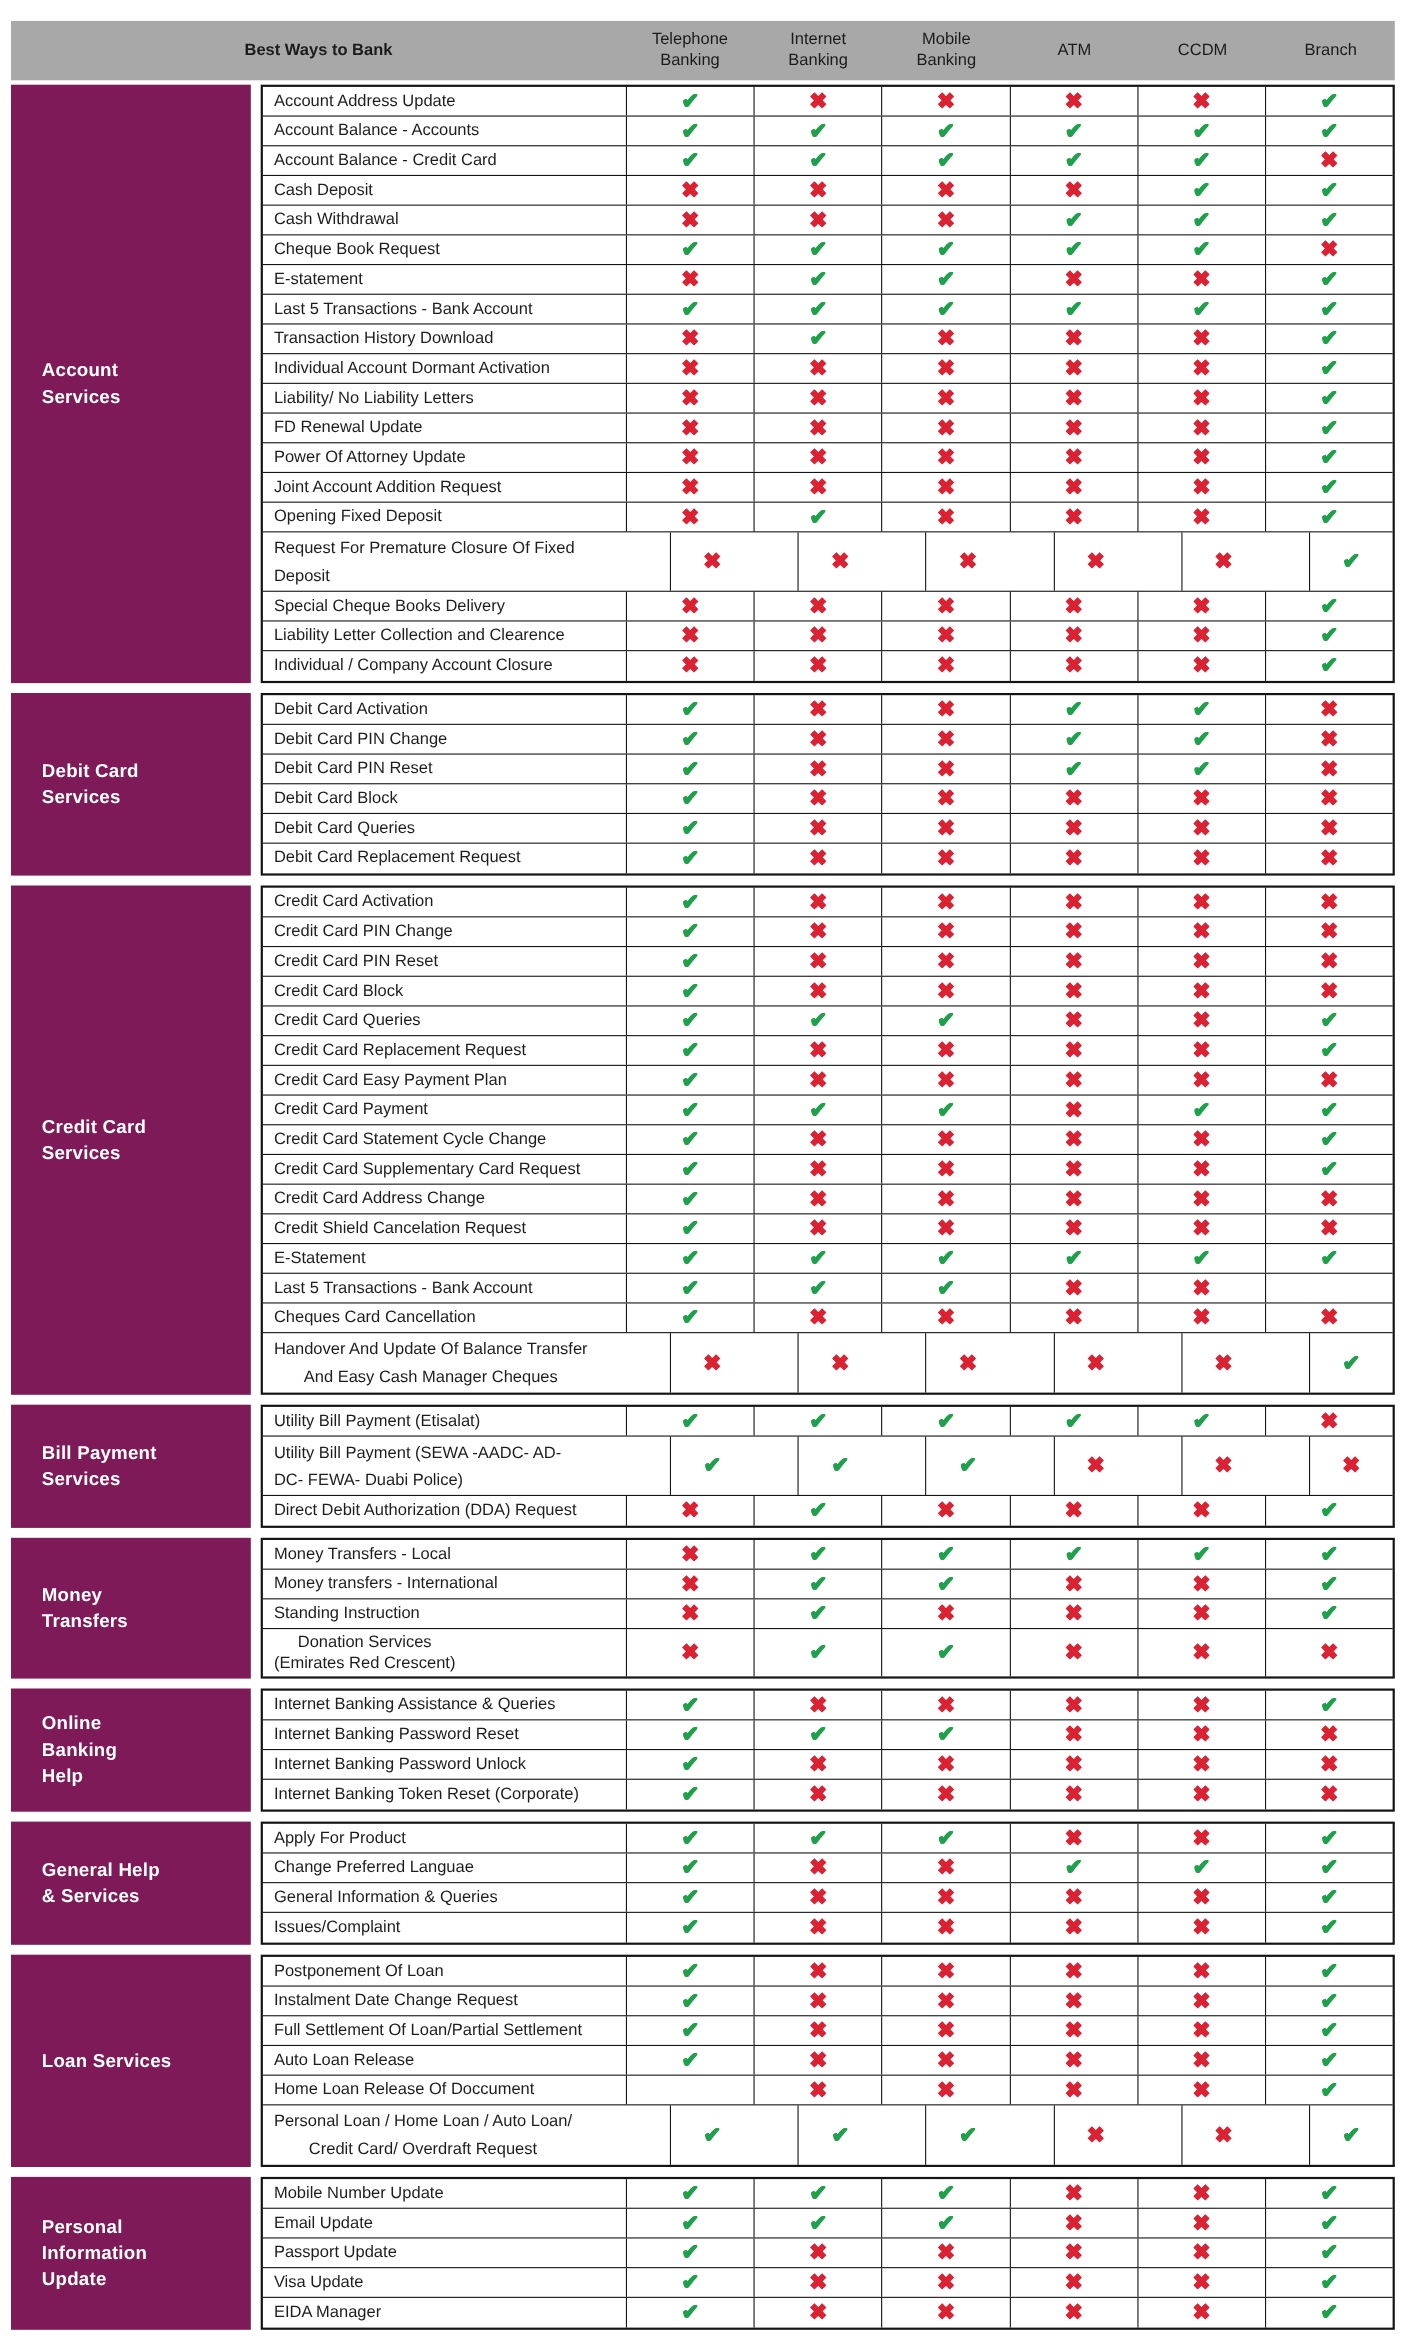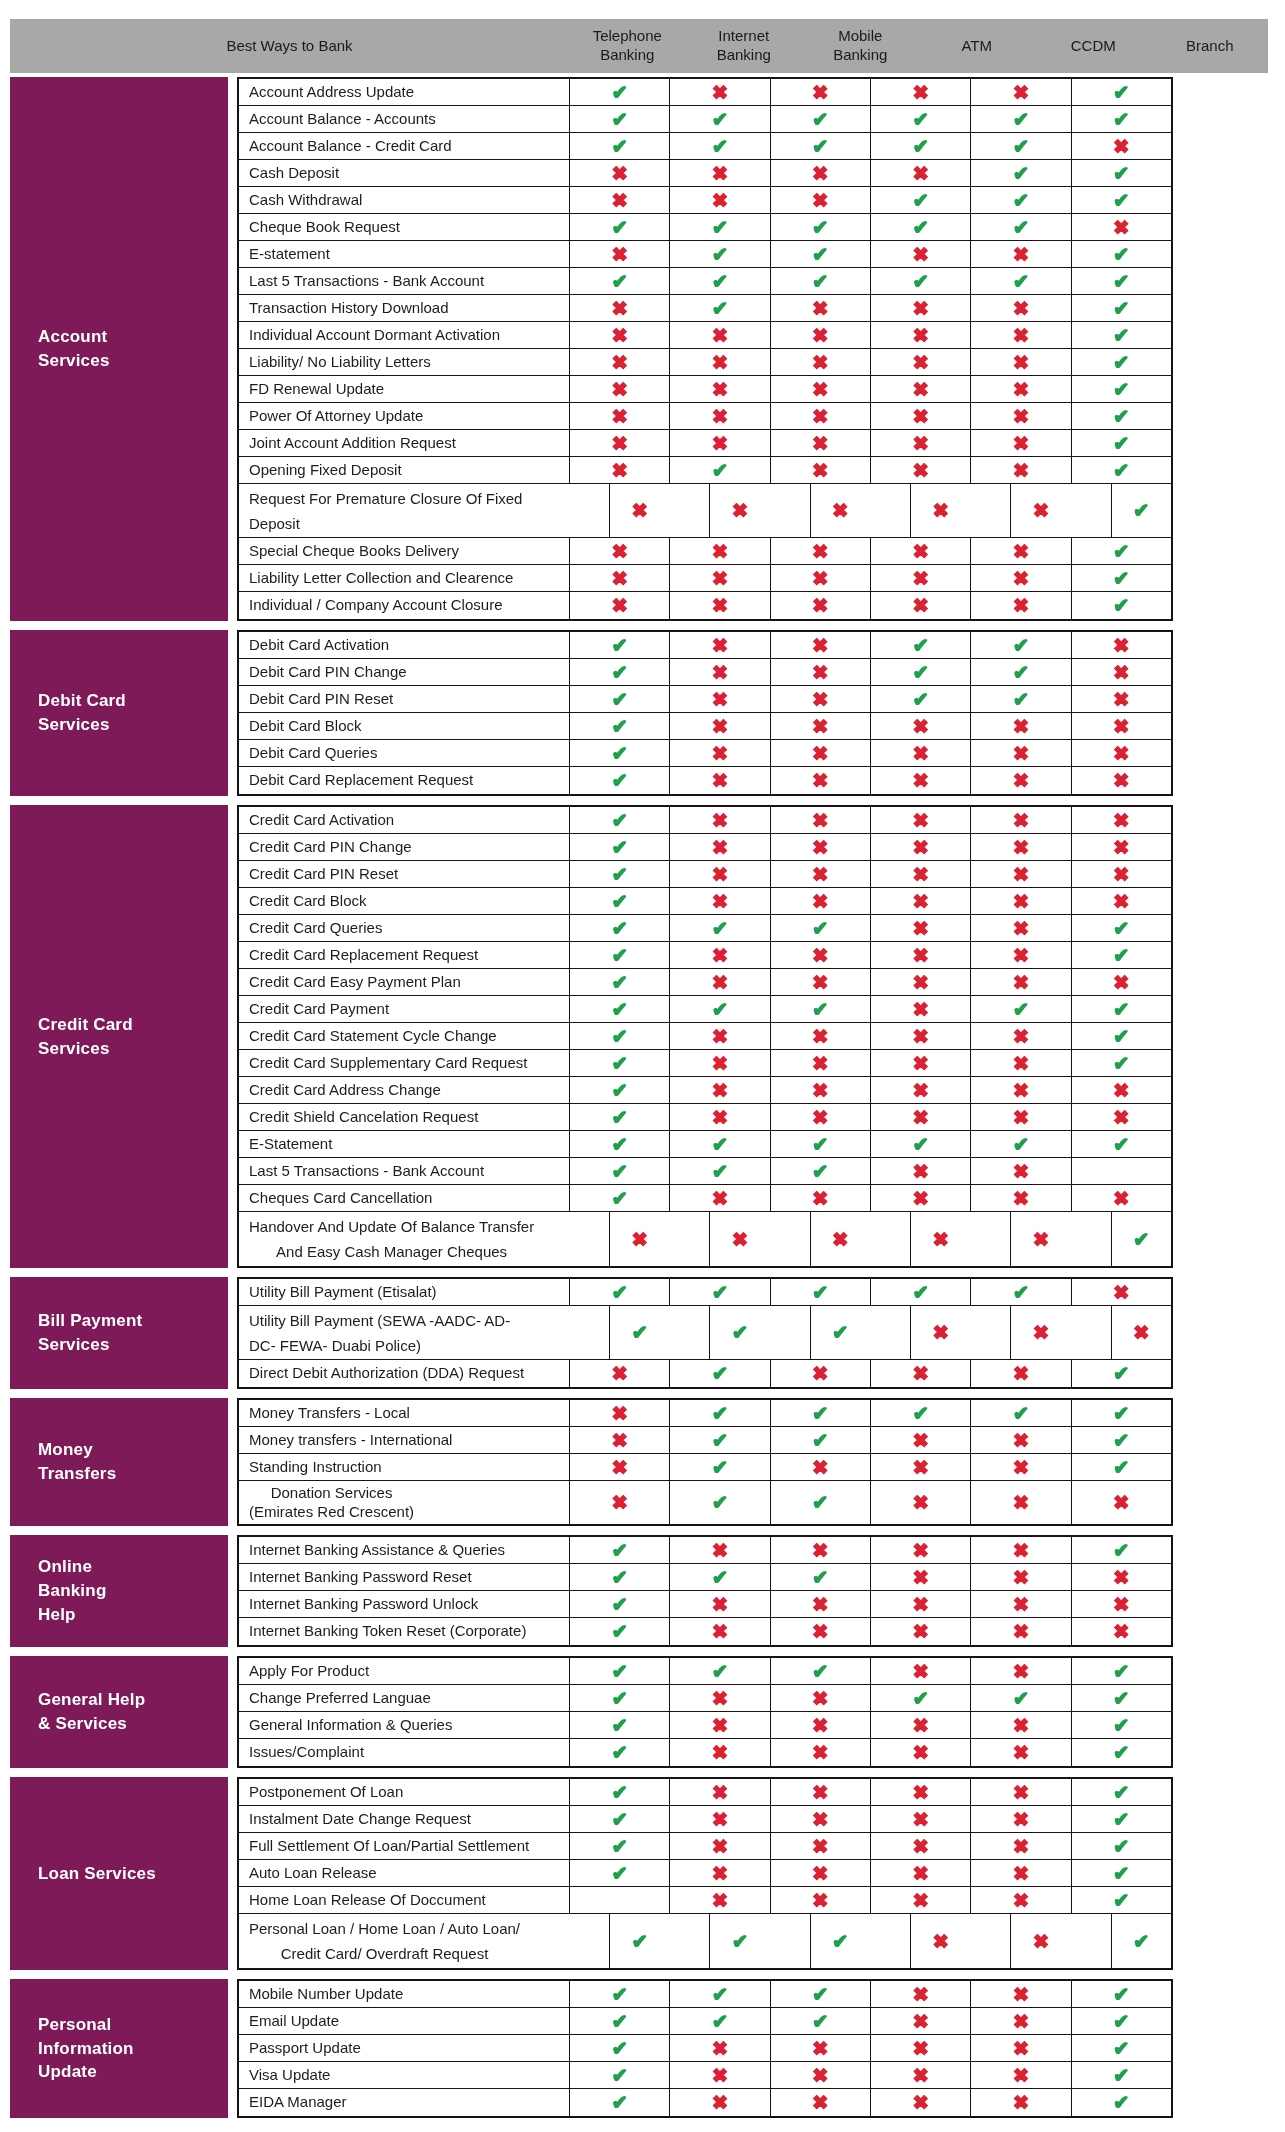--- a/index.html
+++ b/index.html
@@ -20,34 +20,34 @@
   .page{padding:19px 0 0 10px;}
   
   .hdr{
     display:flex;width:1258px;height:54px;
     background:var(--gray);align-items:center;
   }
   .hcell{
     white-space:pre-line;text-align:center;
     font-size:15px;line-height:1.25;color:#1b1b1b;
   }
-  .hcell.first{width:559px;}
+  .hcell.first{width:559px;font-weight:bold;}
   .hcell.ch{width:116.5px;}
   
   .section{display:flex;margin-top:9px;align-items:stretch;}
   .section.first{margin-top:4px;}
   .side{
     width:218px;background:var(--purple);color:#ffffff;
     display:flex;align-items:center;
     padding-left:28px;
     white-space:pre-line;font-size:17px;line-height:1.4;
     font-weight:bold;letter-spacing:.2px;
   }
   .tbl{
-    margin-left:9px;width:936px;
+    margin-left:9px;width:1031px;
     border:2px solid var(--border);
     display:flex;flex-direction:column;background:#fff;
   }
   .row{display:flex;height:27px;border-bottom:1px solid var(--border);}
   .row:last-child{border-bottom:none;text-align:center;}
   .row.tall{height:54px;gap:40px;}
   .row.med{height:43px;}
   .svc{
     width:330px;display:flex;align-items:center;
     padding-left:10px;font-size:15px;white-space:pre-line;

